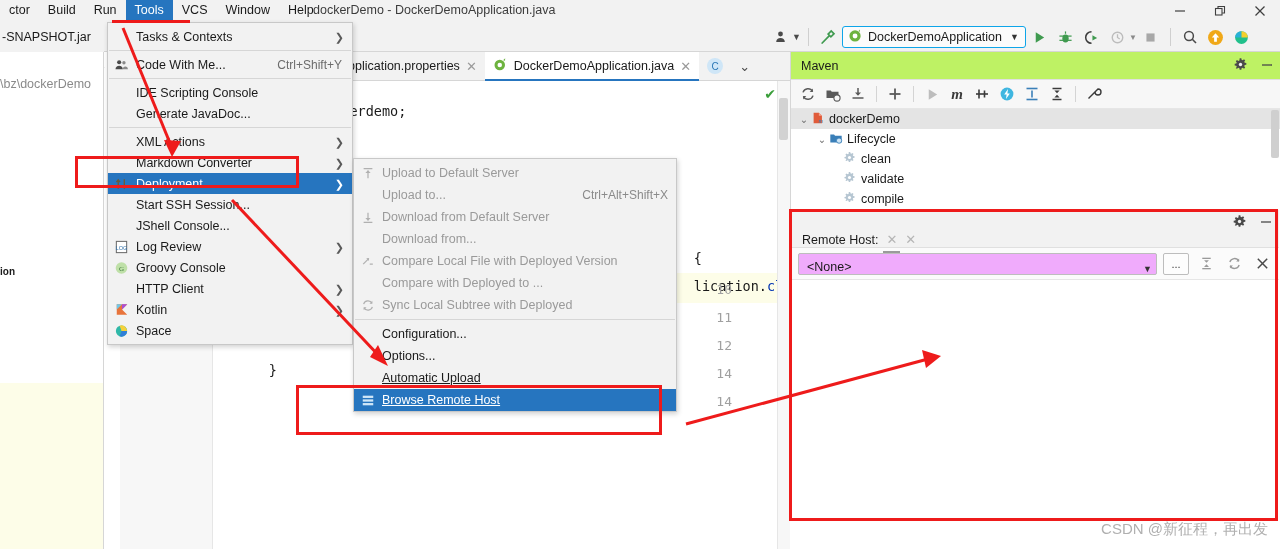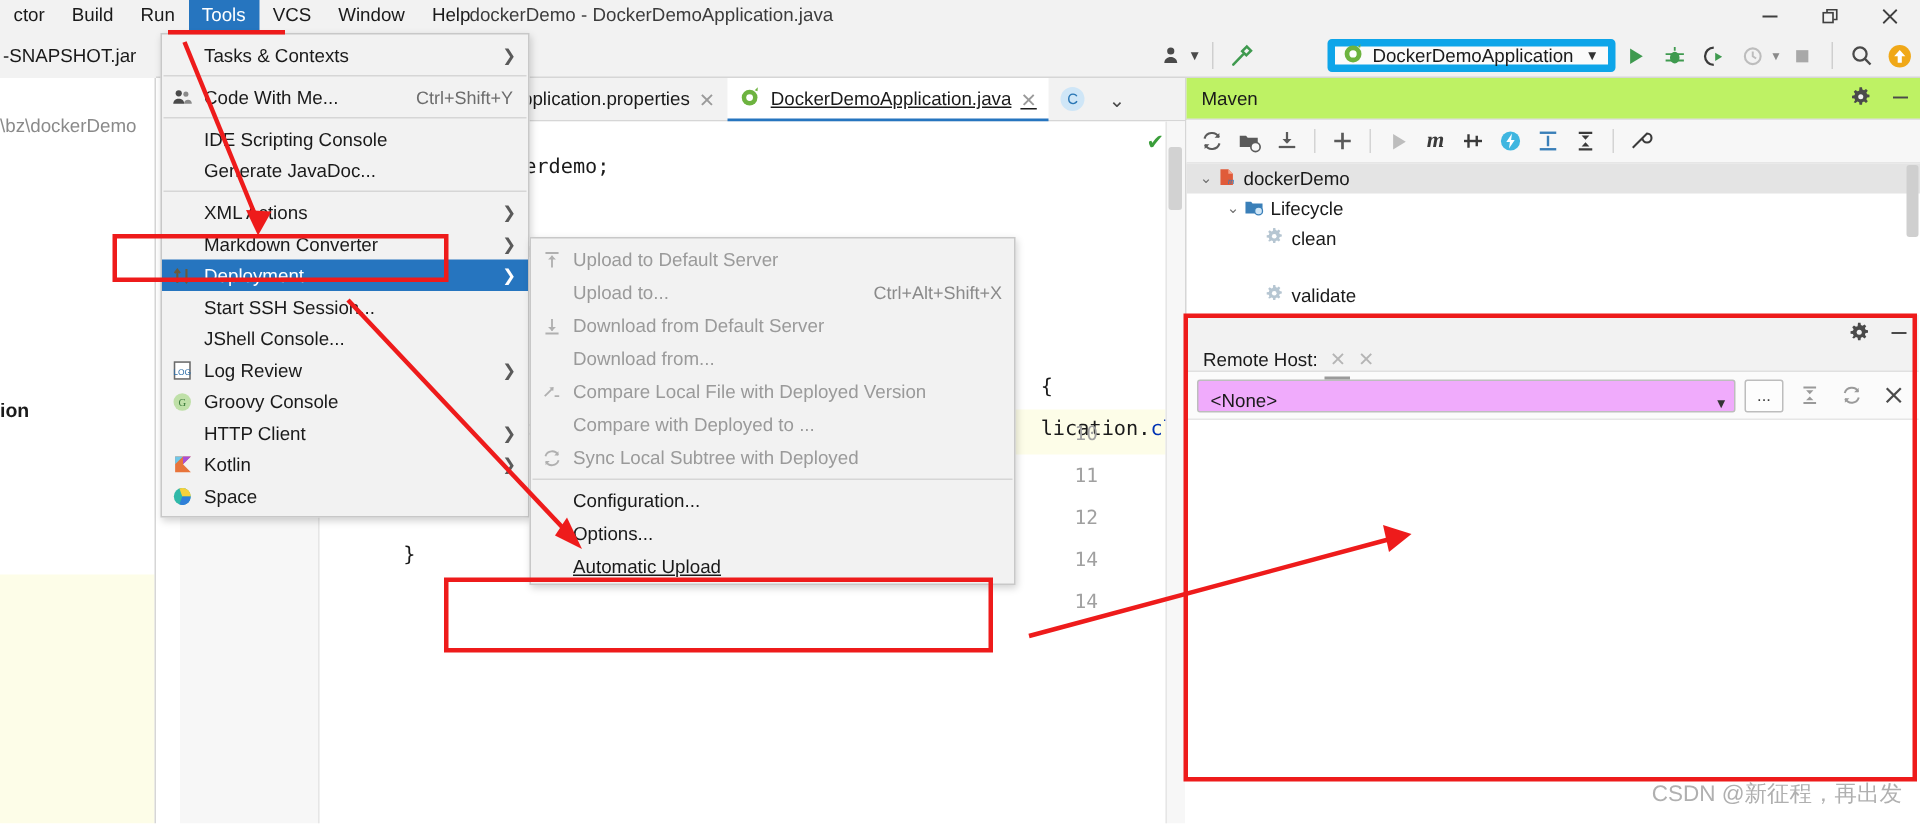--- a/index.html
+++ b/index.html
@@ -44,49 +44,49 @@
     background: #f2f2f2;
     display:flex; align-items:center; padding-left: 2px;
     font-size: 12.5px; color:#1a1a1a; white-space: nowrap; overflow: hidden;
   }
   .tb-right { position:absolute; top: 22px; left: 770px; height:30px; display:flex; align-items:center; gap: 2px; }
   .tb-ico { width: 24px; height: 24px; display:flex; align-items:center; justify-content:center; color:#5a5a5a; }
   .tb-sep { width: 1px; height: 18px; background: #cfcfcf; margin: 0 5px; }
   .runconfig {
     display:flex; align-items:center; gap:5px;
     height: 22px; padding: 0 6px 0 5px;
-    border: 5px solid #0ea5e9; border-radius: 3px; background: #fbfbfb;
-    font-size: 12.5px; color:#1a1a1a; white-space: nowrap; margin-left: 43px;
+    border: 1px solid #0ea5e9; border-radius: 3px; background: #fbfbfb;
+    font-size: 12.5px; color:#1a1a1a; white-space: nowrap;
   }
 
   
   .left-strip {
     position:absolute; left:0; top:52px; width:104px; height:497px; background:#ffffff;
   }
   .left-strip-path {
     position:absolute; left:0px; top:77px; font-size:12.5px; color:#8a8a8a; white-space:nowrap;
   }
   .left-strip-word {
-    position:absolute; left:0px; top:266px; font-size:13px; color:#1a1a1a; font-weight:bold;
+    position:absolute; left:0px; top:266px; font-size:10px; color:#1a1a1a; font-weight:bold;
   }
   .left-yellow {
     position:absolute; left:0; top:383px; width:103px; height:166px; background:#fdfde8;
   }
 
   
   .editor-tabs {
     position:absolute; left:340px; top:52px; width:450px; height:29px;
     background:#f2f2f2; border-bottom:1px solid #d6d6d6;
     display:flex; align-items:stretch;
   }
   .etab {
     display:flex; align-items:center; gap:6px; padding:0 8px;
     font-size:12.5px; color:#1a1a1a; white-space:nowrap; position:relative;
   }
-  .etab.active { background:#ffffff;text-decoration:underline; }
+  .etab.active { background:#ffffff; }
   .etab.active::after {
     content:""; position:absolute; left:0; right:0; bottom:-1px; height:2px; background:#2675bf;
   }
   .etab .x { color:#9a9a9a; font-size:13px; line-height:1; }
   .etab-chip {
     width:16px; height:16px; border-radius:50%; background:#cfe6f7; color:#2a77b5;
     display:flex; align-items:center; justify-content:center; font-size:10px;
   }
 
   .editor-body {
@@ -581,21 +581,21 @@
       </div>
       <div class="tnode" style="padding-left:52px;">
         <span style="margin:0 5px 0 0;">
           <svg width="13" height="13" viewBox="0 0 16 16">
               <path d="M7.1 1.2h1.8l.25 1.7 1.2.5 1.4-1 1.25 1.25-1 1.4.5 1.2 1.7.25v1.8l-1.7.25-.5 1.2 1 1.4-1.25 1.25-1.4-1-1.2.5-.25 1.7H7.1l-.25-1.7-1.2-.5-1.4 1L3 11.9l1-1.4-.5-1.2-1.7-.25V7.25l1.7-.25.5-1.2-1-1.4L4.25 3.15l1.4 1 1.2-.5z" fill="#b6c6d2"></path>
               <circle cx="8" cy="8" r="1.9" fill="#ffffff"></circle>
             </svg>
         </span>
         <span>clean</span>
       </div>
-      <div class="tnode" style="padding-left:52px;margin-top:18px;">
+      <div class="tnode" style="padding-left:52px;">
         <span style="margin:0 5px 0 0;">
           <svg width="13" height="13" viewBox="0 0 16 16">
               <path d="M7.1 1.2h1.8l.25 1.7 1.2.5 1.4-1 1.25 1.25-1 1.4.5 1.2 1.7.25v1.8l-1.7.25-.5 1.2 1 1.4-1.25 1.25-1.4-1-1.2.5-.25 1.7H7.1l-.25-1.7-1.2-.5-1.4 1L3 11.9l1-1.4-.5-1.2-1.7-.25V7.25l1.7-.25.5-1.2-1-1.4L4.25 3.15l1.4 1 1.2-.5z" fill="#b6c6d2"></path>
               <circle cx="8" cy="8" r="1.9" fill="#ffffff"></circle>
             </svg>
         </span>
         <span>validate</span>
       </div>
       <div class="tnode" style="padding-left:52px;">
         <span style="margin:0 5px 0 0;">
@@ -814,20 +814,30 @@
     <div class="mi-sep"></div>
     <div class="smi">
       <span>Configuration...</span>
     </div>
     <div class="smi">
       <span>Options...</span>
     </div>
     <div class="smi">
       <span style="text-decoration:underline;">Automatic Upload</span>
     </div>
+    <div class="smi sel">
+      <span class="smi-ico">
+        <svg width="14" height="14" viewBox="0 0 16 16">
+            <rect x="2" y="2.5" width="12" height="2.6" fill="#cfe6f7"></rect>
+            <rect x="2" y="6.7" width="12" height="2.6" fill="#cfe6f7"></rect>
+            <rect x="2" y="10.9" width="12" height="2.6" fill="#cfe6f7"></rect>
+          </svg>
+      </span>
+      <span style="text-decoration:underline;">Browse Remote Host</span>
+    </div>
   </div>
 
   <div class="anno-underline" style="left:112px; top:20px; width:78px;"></div>
   <div class="anno" style="left:75px; top:156px; width:224px; height:32px;"></div>
   <div class="anno" style="left:296px; top:385px; width:366px; height:50px;"></div>
   <div class="anno" style="left:789px; top:209px; width:489px; height:312px;"></div>
 
   <svg class="arrows">
 
     <line x1="123" y1="28" x2="172" y2="148" stroke="#ee1b1b" stroke-width="3"></line>

